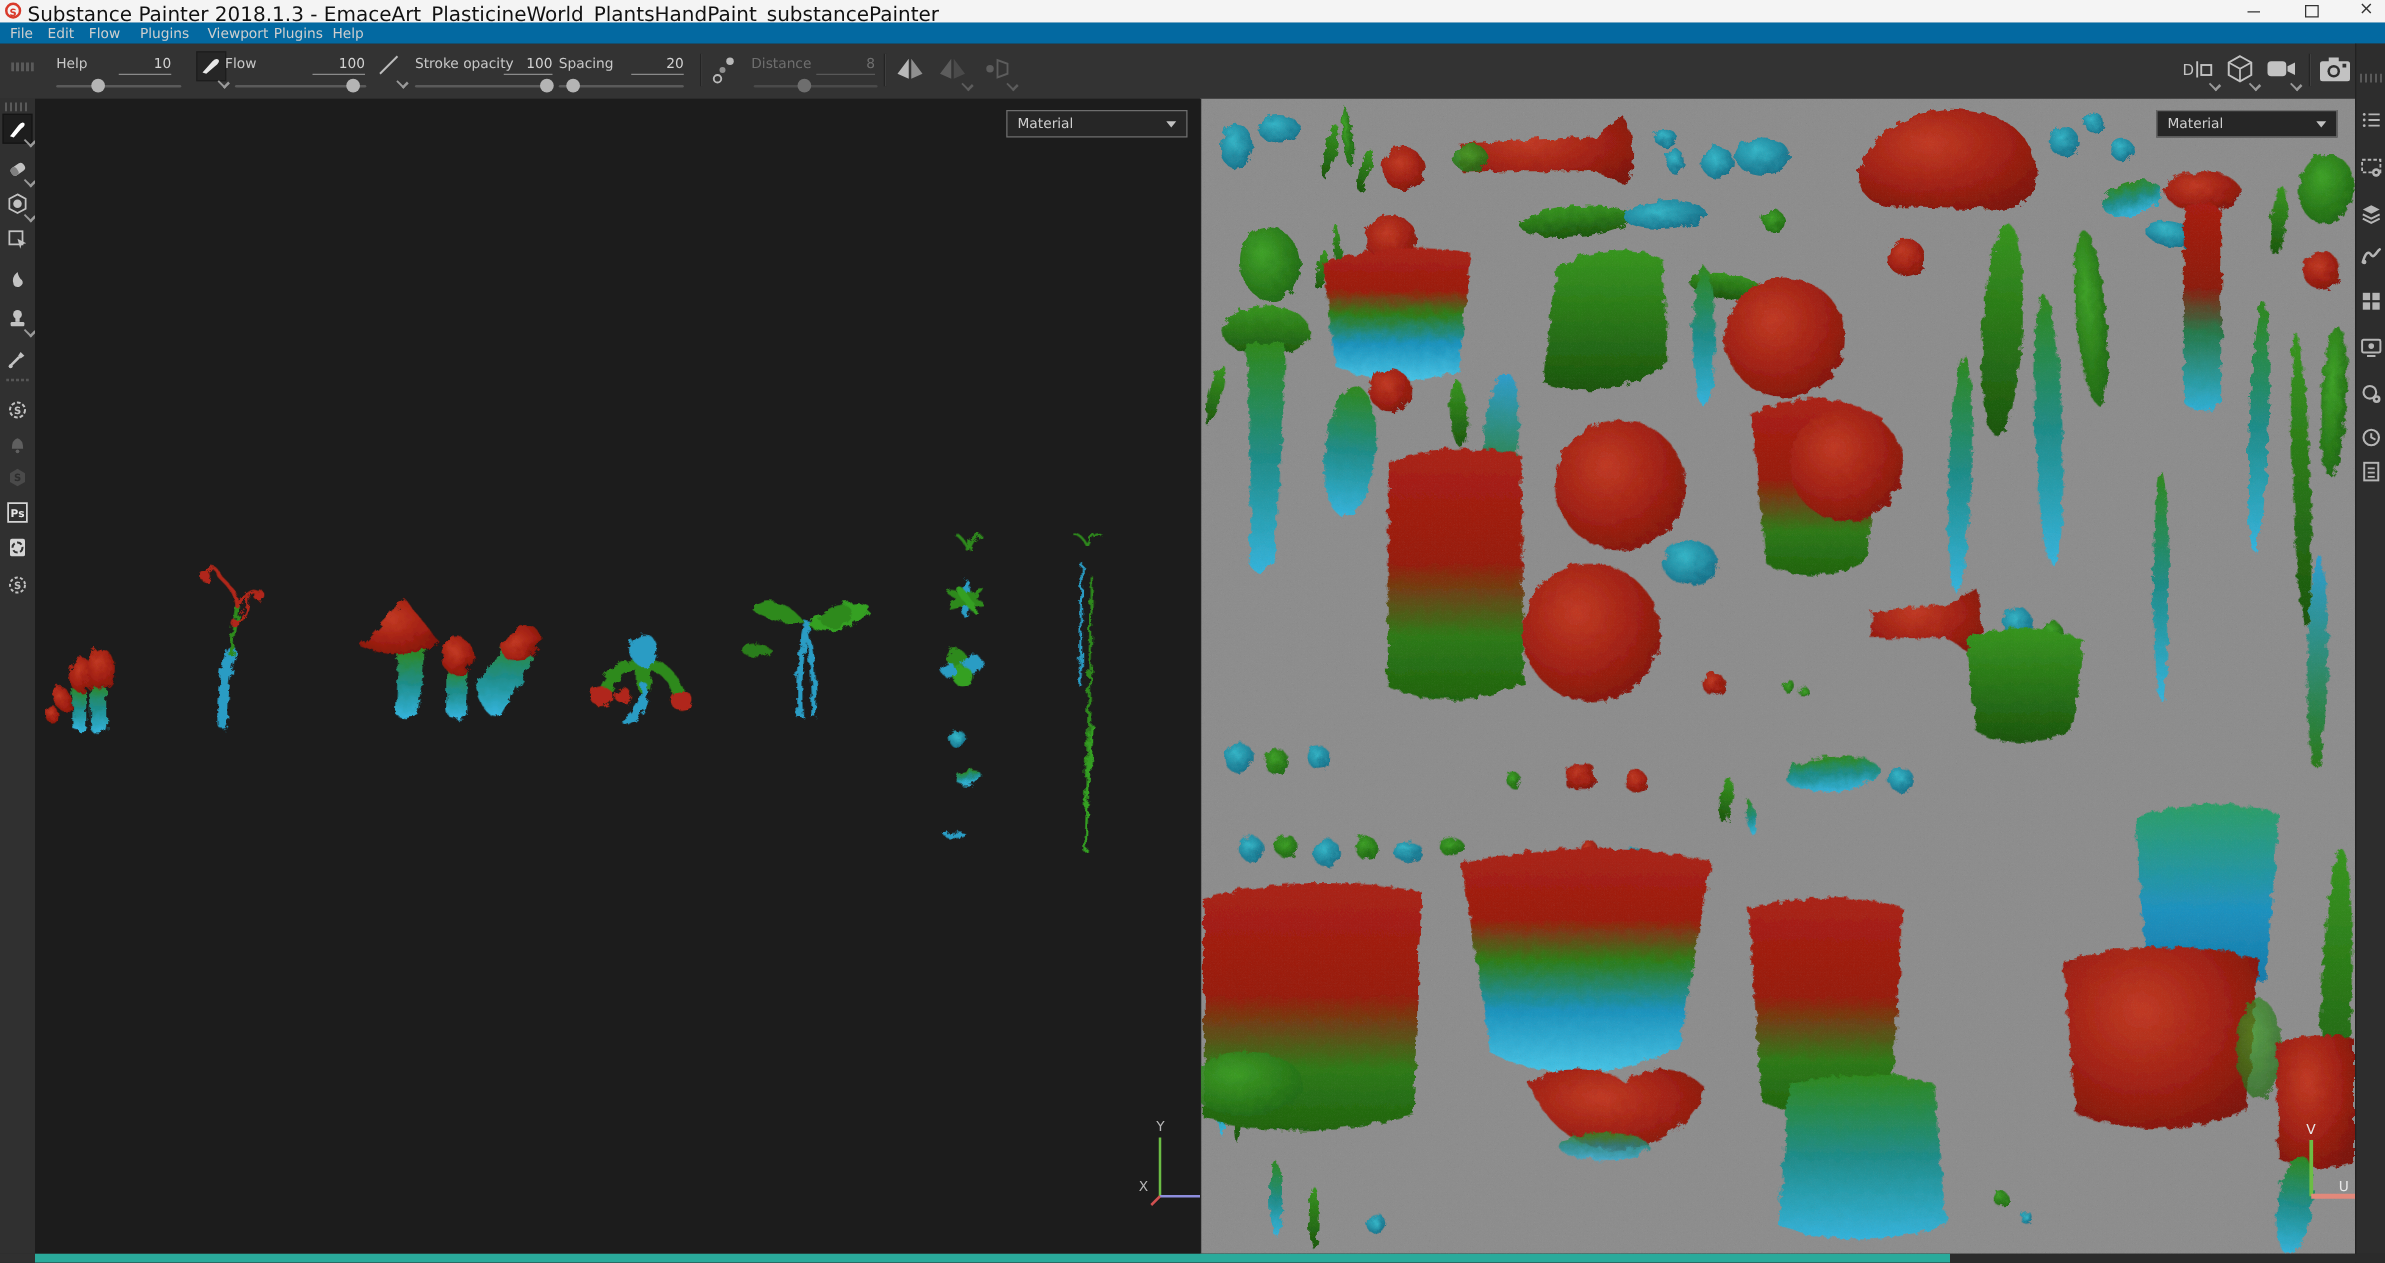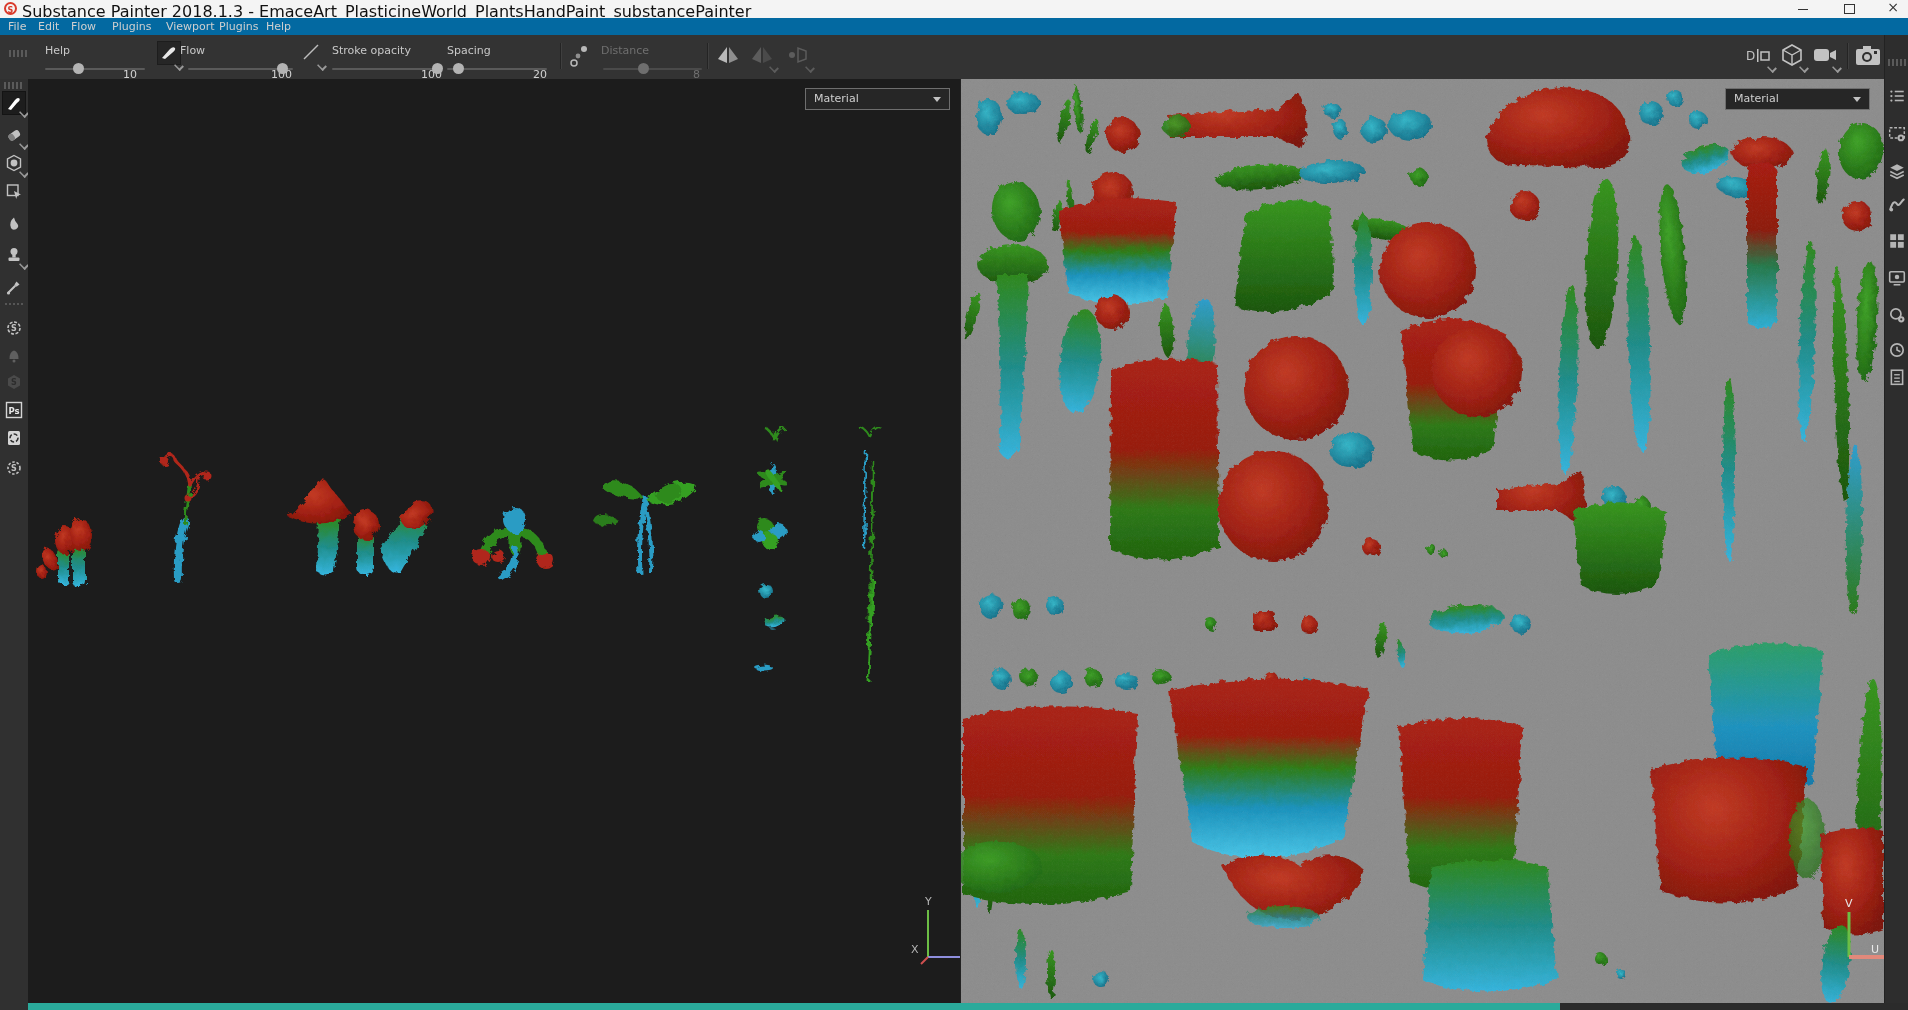--- a/index.html
+++ b/index.html
@@ -12,21 +12,21 @@
   #apptitle{left:22px;top:2px;font-size:16px;color:#111;white-space:nowrap;}
   .winbtn{top:0;width:30px;height:17px;text-align:center;color:#333;font-size:12px;line-height:16px;}
   #btn-min .bar{position:absolute;left:10px;top:9px;width:10px;height:1px;background:#333;}
   #btn-max .box{position:absolute;left:10px;top:4px;width:9px;height:8px;border:1px solid #333;}
   
   #menubar{left:0;top:18px;width:1908px;height:17px;background:#0369a1;}
   .menuitem{top:1px;font-size:11px;color:#cfcfcf;height:16px;line-height:16px;}
   
   #toolbar{left:0;top:35px;width:1908px;height:44px;background:#333333;}
   .tlabel{font-size:11px;color:#c8c8c8;top:9px;white-space:nowrap;}
-  .tvalue{font-size:11px;color:#d2d2d2;top:9px;text-align:right;border-bottom:1px solid #8a8a8a;height:15px;margin-top:24px;}
+  .tvalue{font-size:11px;color:#d2d2d2;top:9px;text-align:right;border-bottom:1px solid #8a8a8a;height:15px;}
   .disabled{color:#6f6f6f !important;border-color:#585858 !important;}
   .track{top:33px;height:2px;background:#5a5a5a;border-radius:1px;}
   .track.dis{background:#4a4a4a;}
   .thumb{position:absolute;top:-5px;width:11px;height:11px;border-radius:50%;background:#b4b4b4;}
   .track.dis .thumb{background:#6e6e6e;}
   .chev{position:absolute;width:6px;height:6px;border-right:2px solid #9a9a9a;border-bottom:2px solid #9a9a9a;
     transform:rotate(45deg) scaleY(.75);}
   .chev.dis{border-color:#5c5c5c;}
   .vdiv{top:8px;width:1px;height:26px;background:#242424;border-right:1px solid #3f3f3f;}
   .grip{width:18px;height:7px;background:repeating-linear-gradient(90deg,#5a5a5a 0 2px,transparent 2px 4px);}

